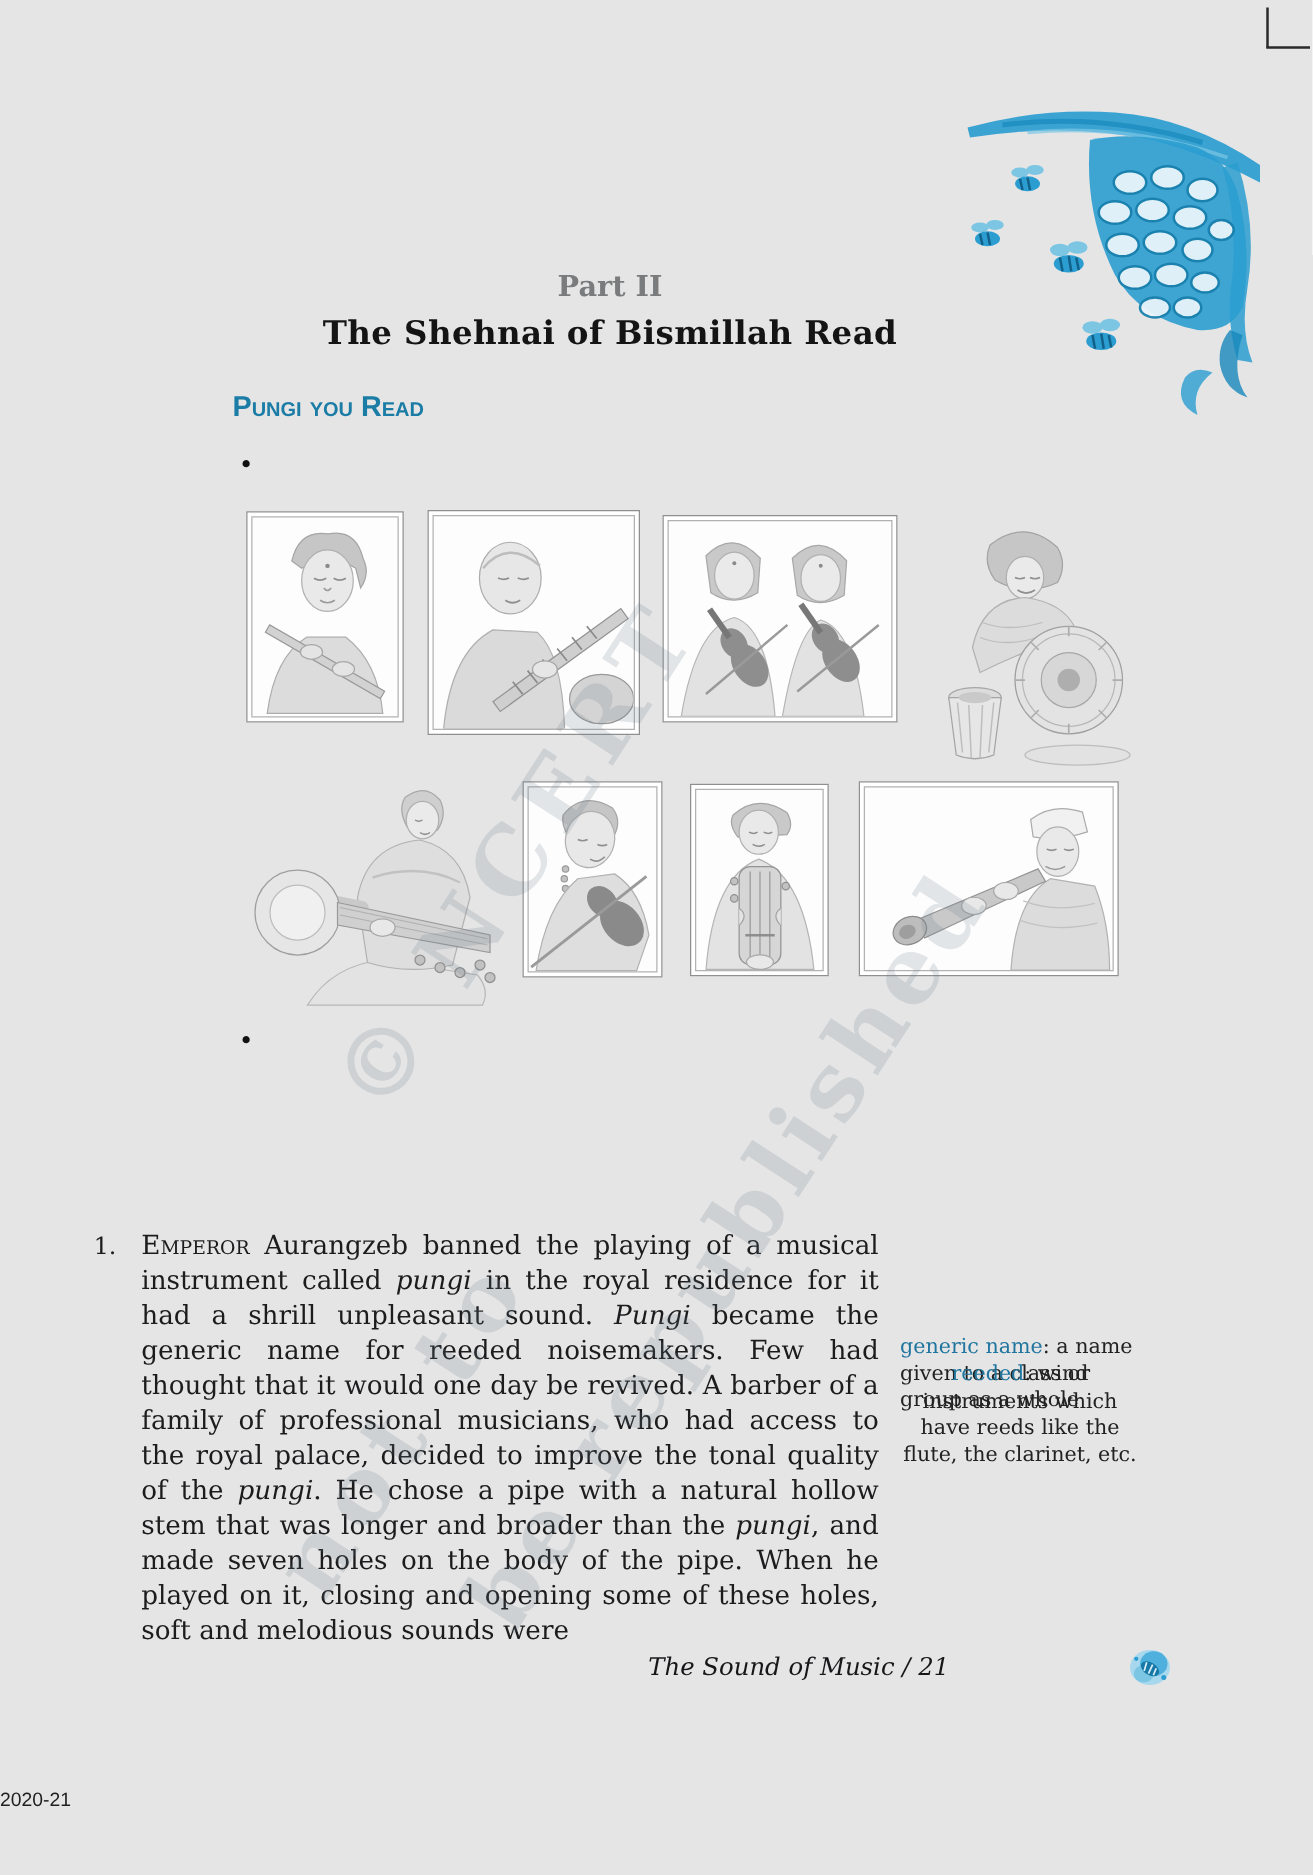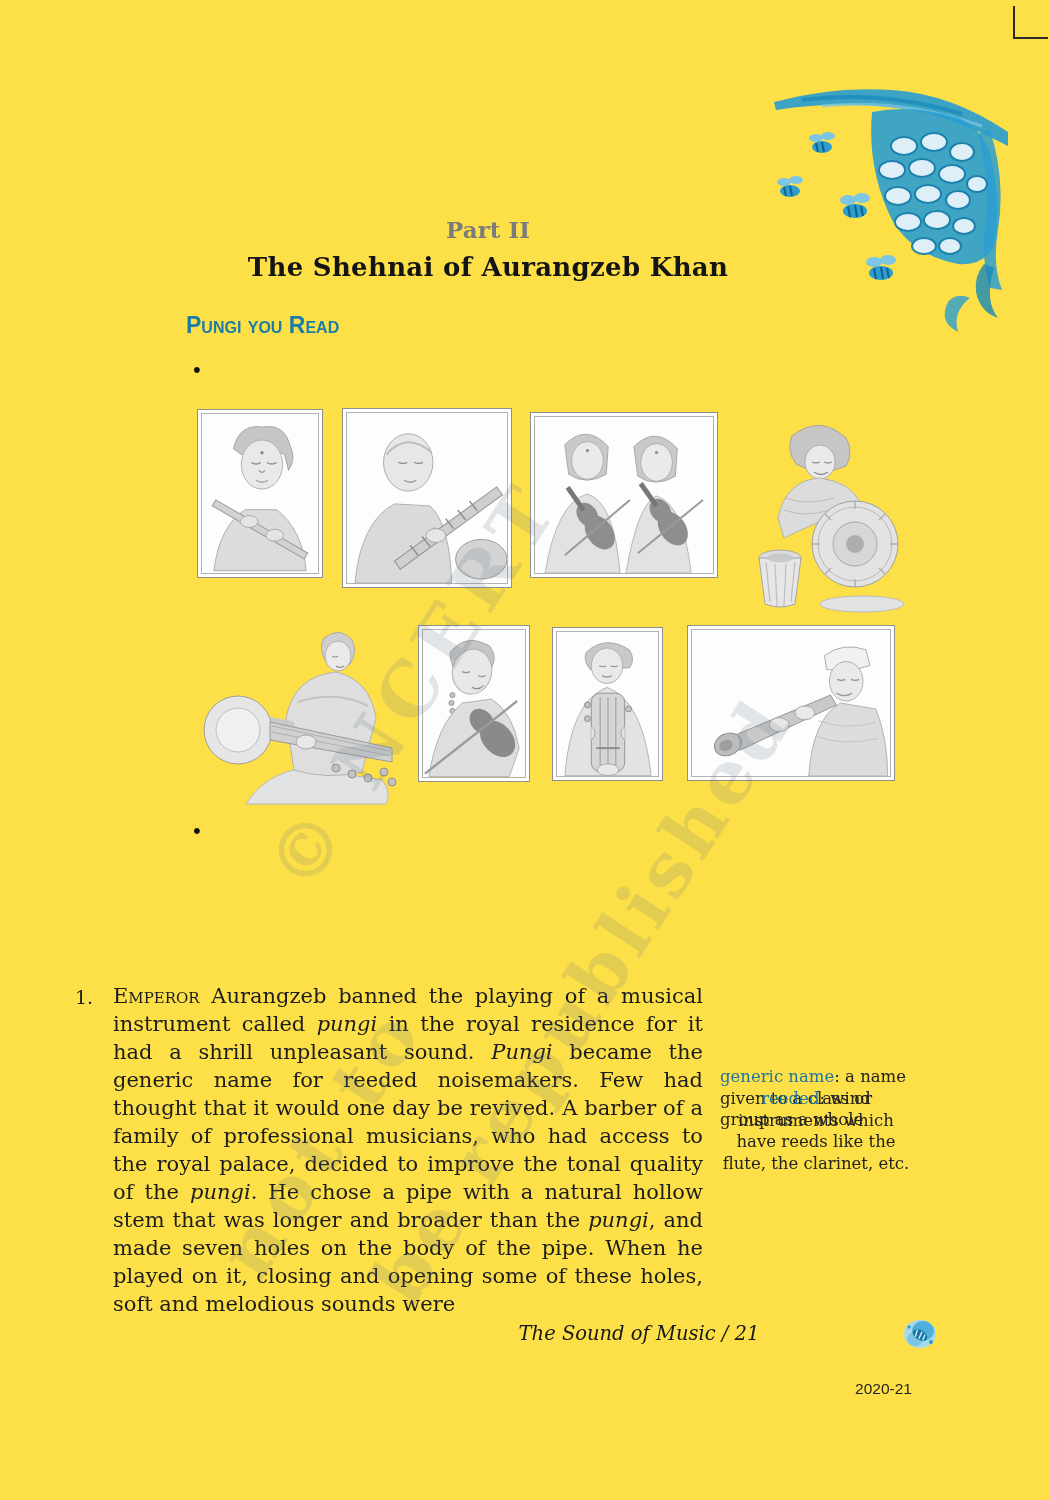--- a/index.html
+++ b/index.html
@@ -1,16 +1,16 @@
 <!DOCTYPE html>
 <html><head>
 <meta charset="utf-8">
 <style>
   html,body{margin:0;padding:0;background:#ffffff;}
-  .page{position:relative;width:1050px;height:1500px;background:#fde047;overflow:hidden;
+  .page{position:relative;width:1050px;height:1500px;background:#e5e5e5;overflow:hidden;
         font-family:"DejaVu Serif", serif;color:#1c1c1e;}
 
   
   .corner-v{position:absolute;left:1013px;top:6px;width:2px;height:32px;background:#2a2a2a;}
   .corner-h{position:absolute;left:1013px;top:37px;width:35px;height:2px;background:#2a2a2a;}
 
   
   .part-label{position:absolute;left:186px;top:216px;width:604px;text-align:center;
               font-weight:bold;font-size:23px;color:#7a7b7d;}
   .title{position:absolute;left:136px;top:252px;width:704px;text-align:center;
@@ -50,21 +50,21 @@
   
   .margin-note{position:absolute;left:720px;width:192px;font-size:16.5px;line-height:21.5px;color:#222;}
   .mn1{top:1066px;}
   .mn2{top:1088px;text-align:center;}
   .term{color:#2176a0;}
 
   
   .running-title{position:absolute;left:400px;top:1322px;width:478px;text-align:center;
         font-style:italic;font-size:19.5px;color:#17171a;}
   .footer-splash{position:absolute;left:901px;top:1315px;width:38px;height:38px;}
-  .year{position:absolute;left:0;top:1380px;width:912px;text-align:right;
+  .year{position:absolute;left:0;top:1432px;width:912px;text-align:left;
         font-family:"Liberation Sans",sans-serif;font-size:15.5px;color:#1f1f1f;}
 
   
   .wm{position:absolute;font-family:"DejaVu Serif",serif;font-weight:bold;white-space:nowrap;
       color:rgba(105,120,135,0.18);transform-origin:0 50%;pointer-events:none;z-index:6;}
   .wm1{left:286px;top:838px;font-size:74px;letter-spacing:10px;transform:rotate(-57deg);}
   .wm2{left:238px;top:1226px;font-size:74px;letter-spacing:10px;transform:rotate(-57deg);}
   .wm3{left:390px;top:1252px;font-size:74px;letter-spacing:6px;transform:rotate(-57deg);}
 
   .bees{position:absolute;left:762px;top:50px;width:252px;height:292px;}
@@ -126,21 +126,21 @@
           <ellipse cx="112" cy="212" rx="8" ry="5" fill="#7cc6e4"></ellipse>
             <ellipse cx="126" cy="210" rx="8" ry="5" fill="#7cc6e4"></ellipse>
           <ellipse cx="119" cy="223" rx="12" ry="7" fill="#2b9dd0"></ellipse>
             <path d="M112 218 L114 229 M119 217 L121 229 M125 218 L127 228" stroke="#11618a" stroke-width="2"></path>
         </g>
       </g>
     </svg>
   </div>
 
   <div class="part-label">Part II</div>
-  <div class="title">The Shehnai of Aurangzeb Khan</div>
+  <div class="title">The Shehnai of Bismillah Read</div>
   <div class="section-heading">Pungi you Read</div>
 
   <span class="bullet-dot dot1">•</span>
 
   <div class="photo f1">
     <div class="photo-inner">
         <svg viewBox="0 0 118 159">
       <path d="M12 158 Q18 112 44 96 L76 96 Q102 116 106 158 Z" fill="#dcdcdc" stroke="#adadad"></path>
       <path d="M32 34 Q38 8 62 12 Q84 8 90 32 Q96 44 88 56 L84 40 Q62 26 40 40 Z" fill="#c6c6c6" stroke="#a5a5a5"></path>
       <ellipse cx="61" cy="50" rx="21" ry="25" fill="#e9e9e9" stroke="#b0b0b0"></ellipse>

